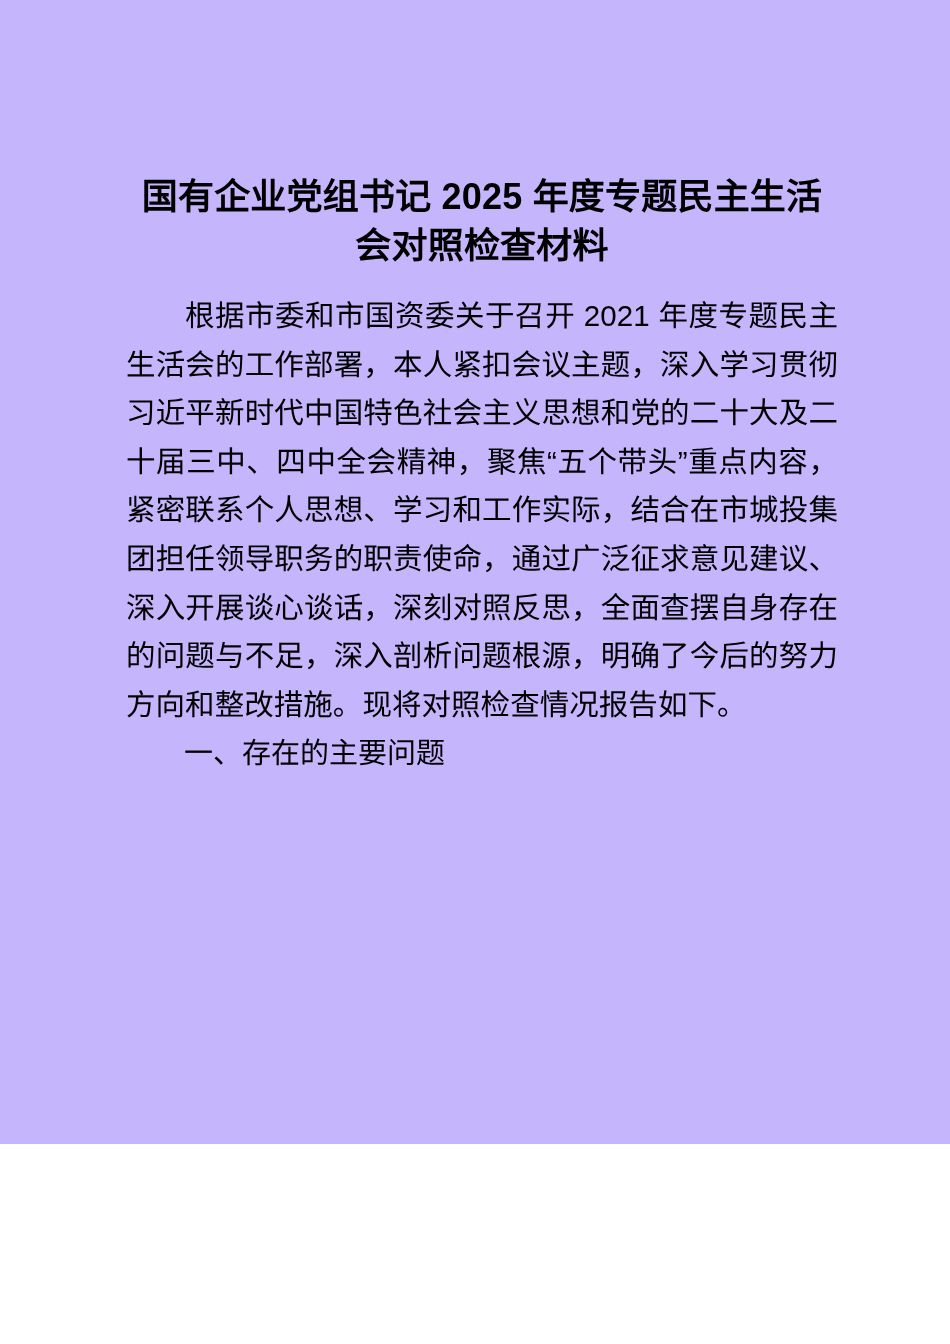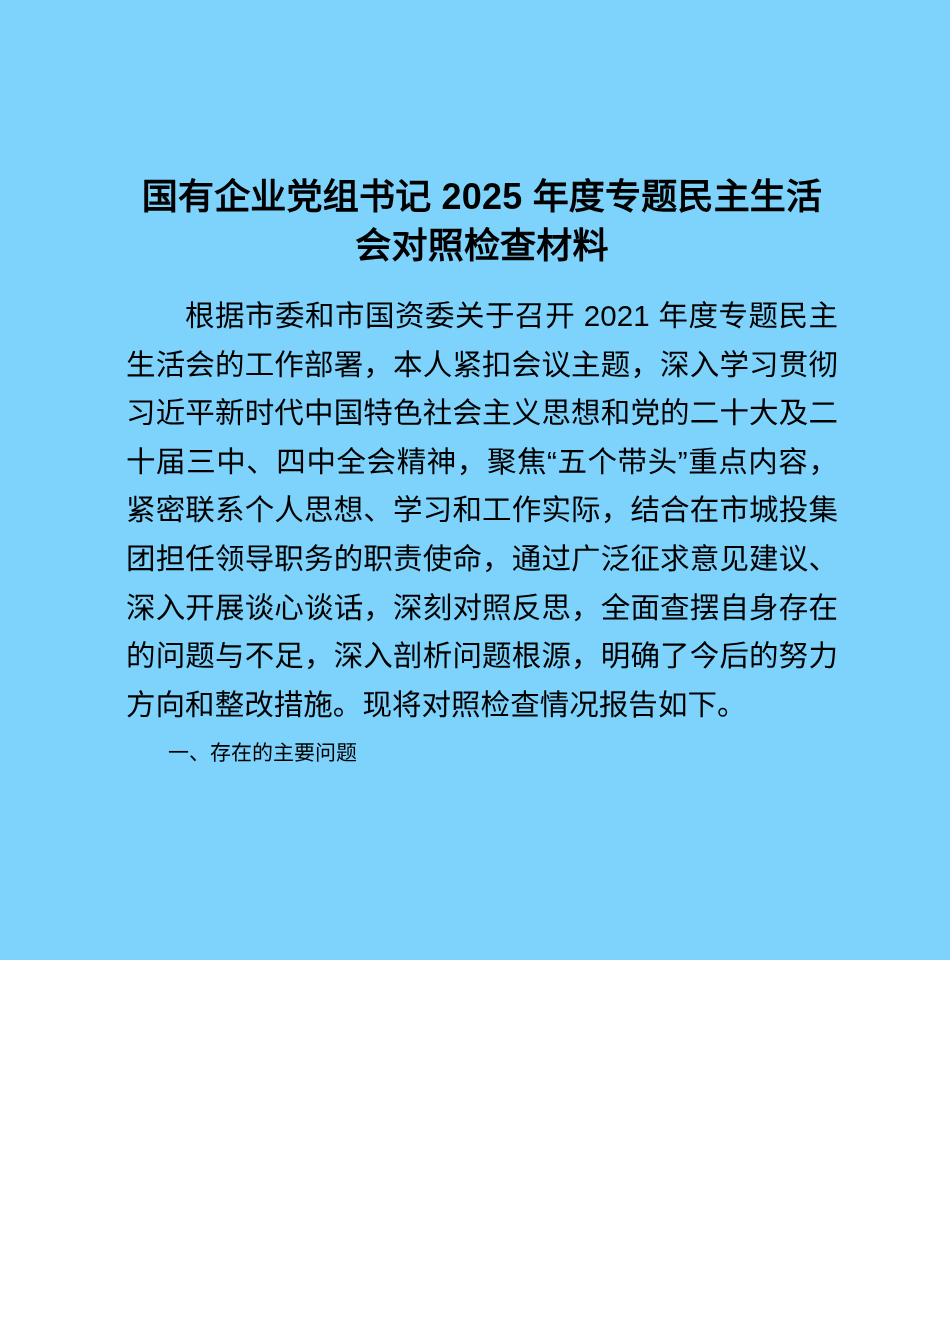--- a/index.html
+++ b/index.html
@@ -10,23 +10,23 @@
   }
   body {
     font-family: "Liberation Sans", "DejaVu Sans", sans-serif;
     color: #000000;
     -webkit-font-smoothing: antialiased;
   }
 
   .page {
     position: relative;
     width: 950px;
-    height: 960px;
+    height: 1144px;
     margin: 0 auto;
-    background: #7dd3fc;
+    background: #c4b5fd;
     overflow: hidden;
     box-sizing: border-box;
   }
 
   .doc-body {
     position: absolute;
     left: 126px;
     top: 172px;
     width: 712px;
   }
@@ -50,21 +50,21 @@
     margin: 0;
     word-break: break-all;
     letter-spacing: 0.05px;
   }
 
   .para.indent {
     text-indent: 2em;
   }
 
   .heading-line {
-    font-size: 21px;
+    font-size: 29px;
     line-height: 48.6px;
     margin: 0;
     text-indent: 2em;
     word-break: break-all;
   }
 </style>
 </head>
 <body>
 
 <div class="page">

